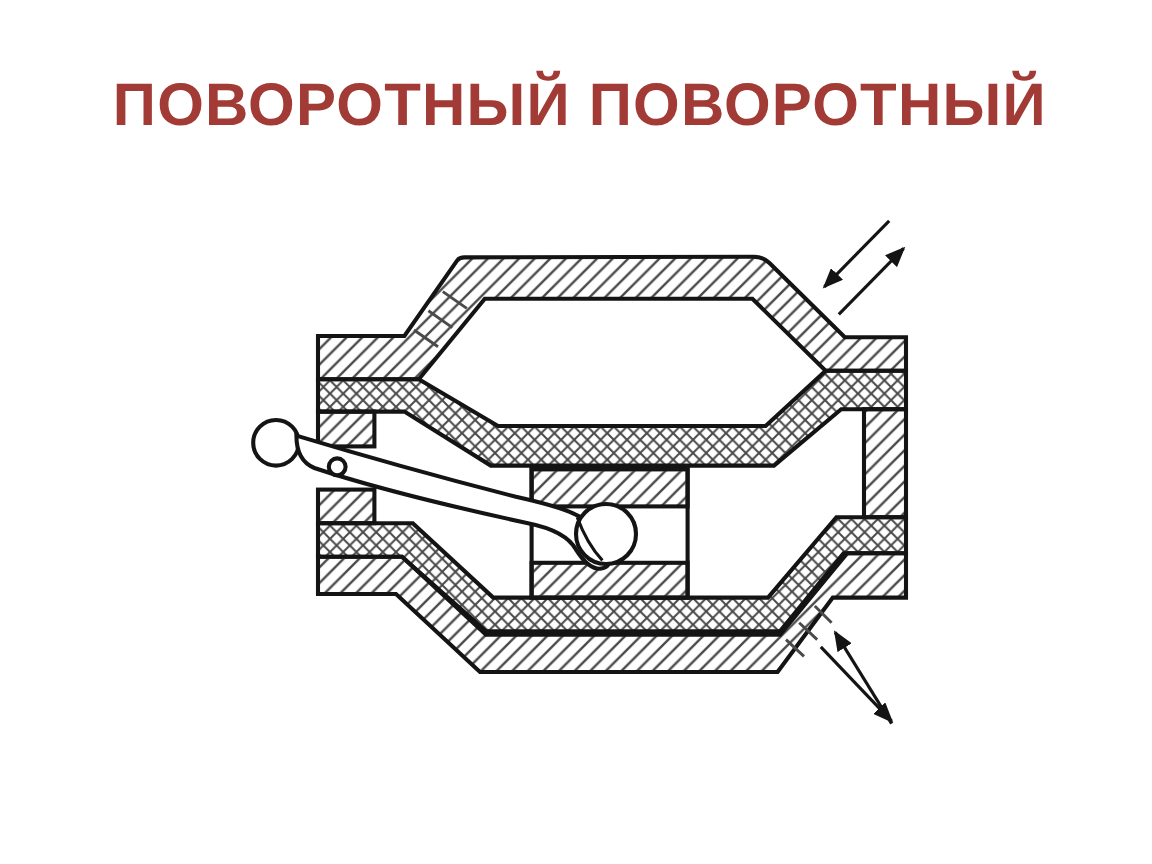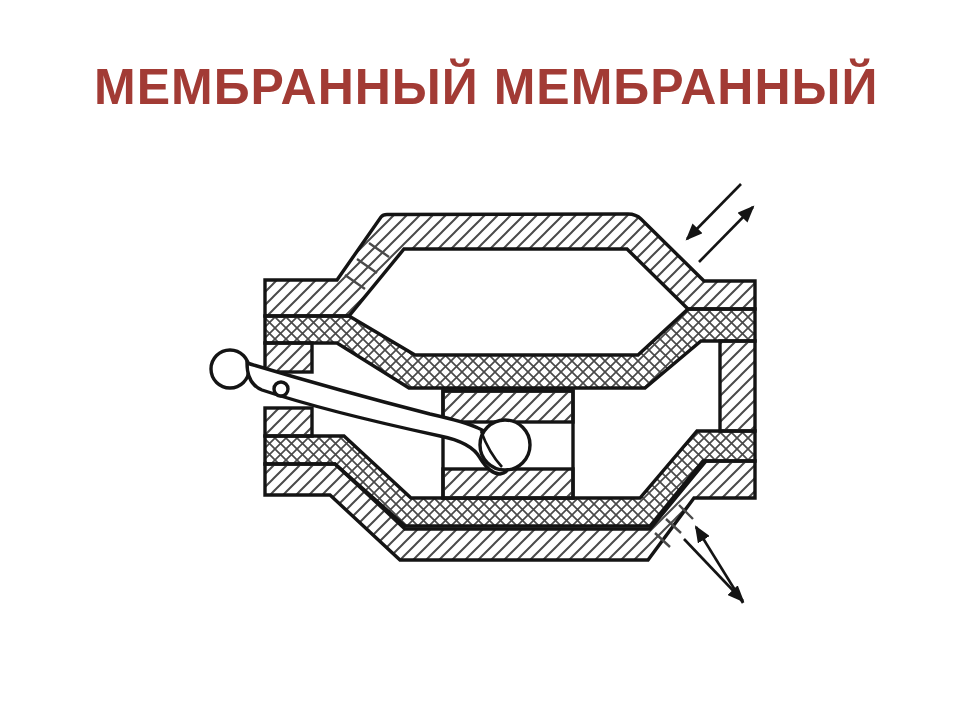--- a/index.html
+++ b/index.html
@@ -21,21 +21,21 @@
   svg .thin{stroke:var(--line-color,#141414);stroke-width:2.6;fill:none;}
   svg .rung{stroke:var(--hatch-color,#3d3d3d);stroke-width:2.4;fill:none;}
   svg .white{fill:#ffffff;}
   svg .arrowline{stroke:var(--line-color,#141414);stroke-width:2.6;fill:none;}
 </style>
 </head>
 <body>
 
 <div class="slide">
 
-  <div class="slide-title">МЕМБРАННЫЙ МЕМБРАННЫЙ</div>
+  <div class="slide-title">ПОВОРОТНЫЙ ПОВОРОТНЫЙ</div>
 
   <div class="figure">
     <svg width="570" height="452" viewBox="200 170 570 452" xmlns="http://www.w3.org/2000/svg">
 
       <defs>
         <pattern id="hatchP" width="13" height="13" patternUnits="userSpaceOnUse">
           <path d="M-3,16 L16,-3 M-3,3 L3,-3 M10,16 L16,10" stroke="var(--hatch-color,#4a4a4a)" stroke-width="2"></path>
         </pattern>
         <pattern id="crossP" width="11" height="11" patternUnits="userSpaceOnUse">
           <path d="M-2,13 L13,-2 M-2,-2 L13,13" stroke="var(--hatch-color,#4a4a4a)" stroke-width="1.7"></path>

